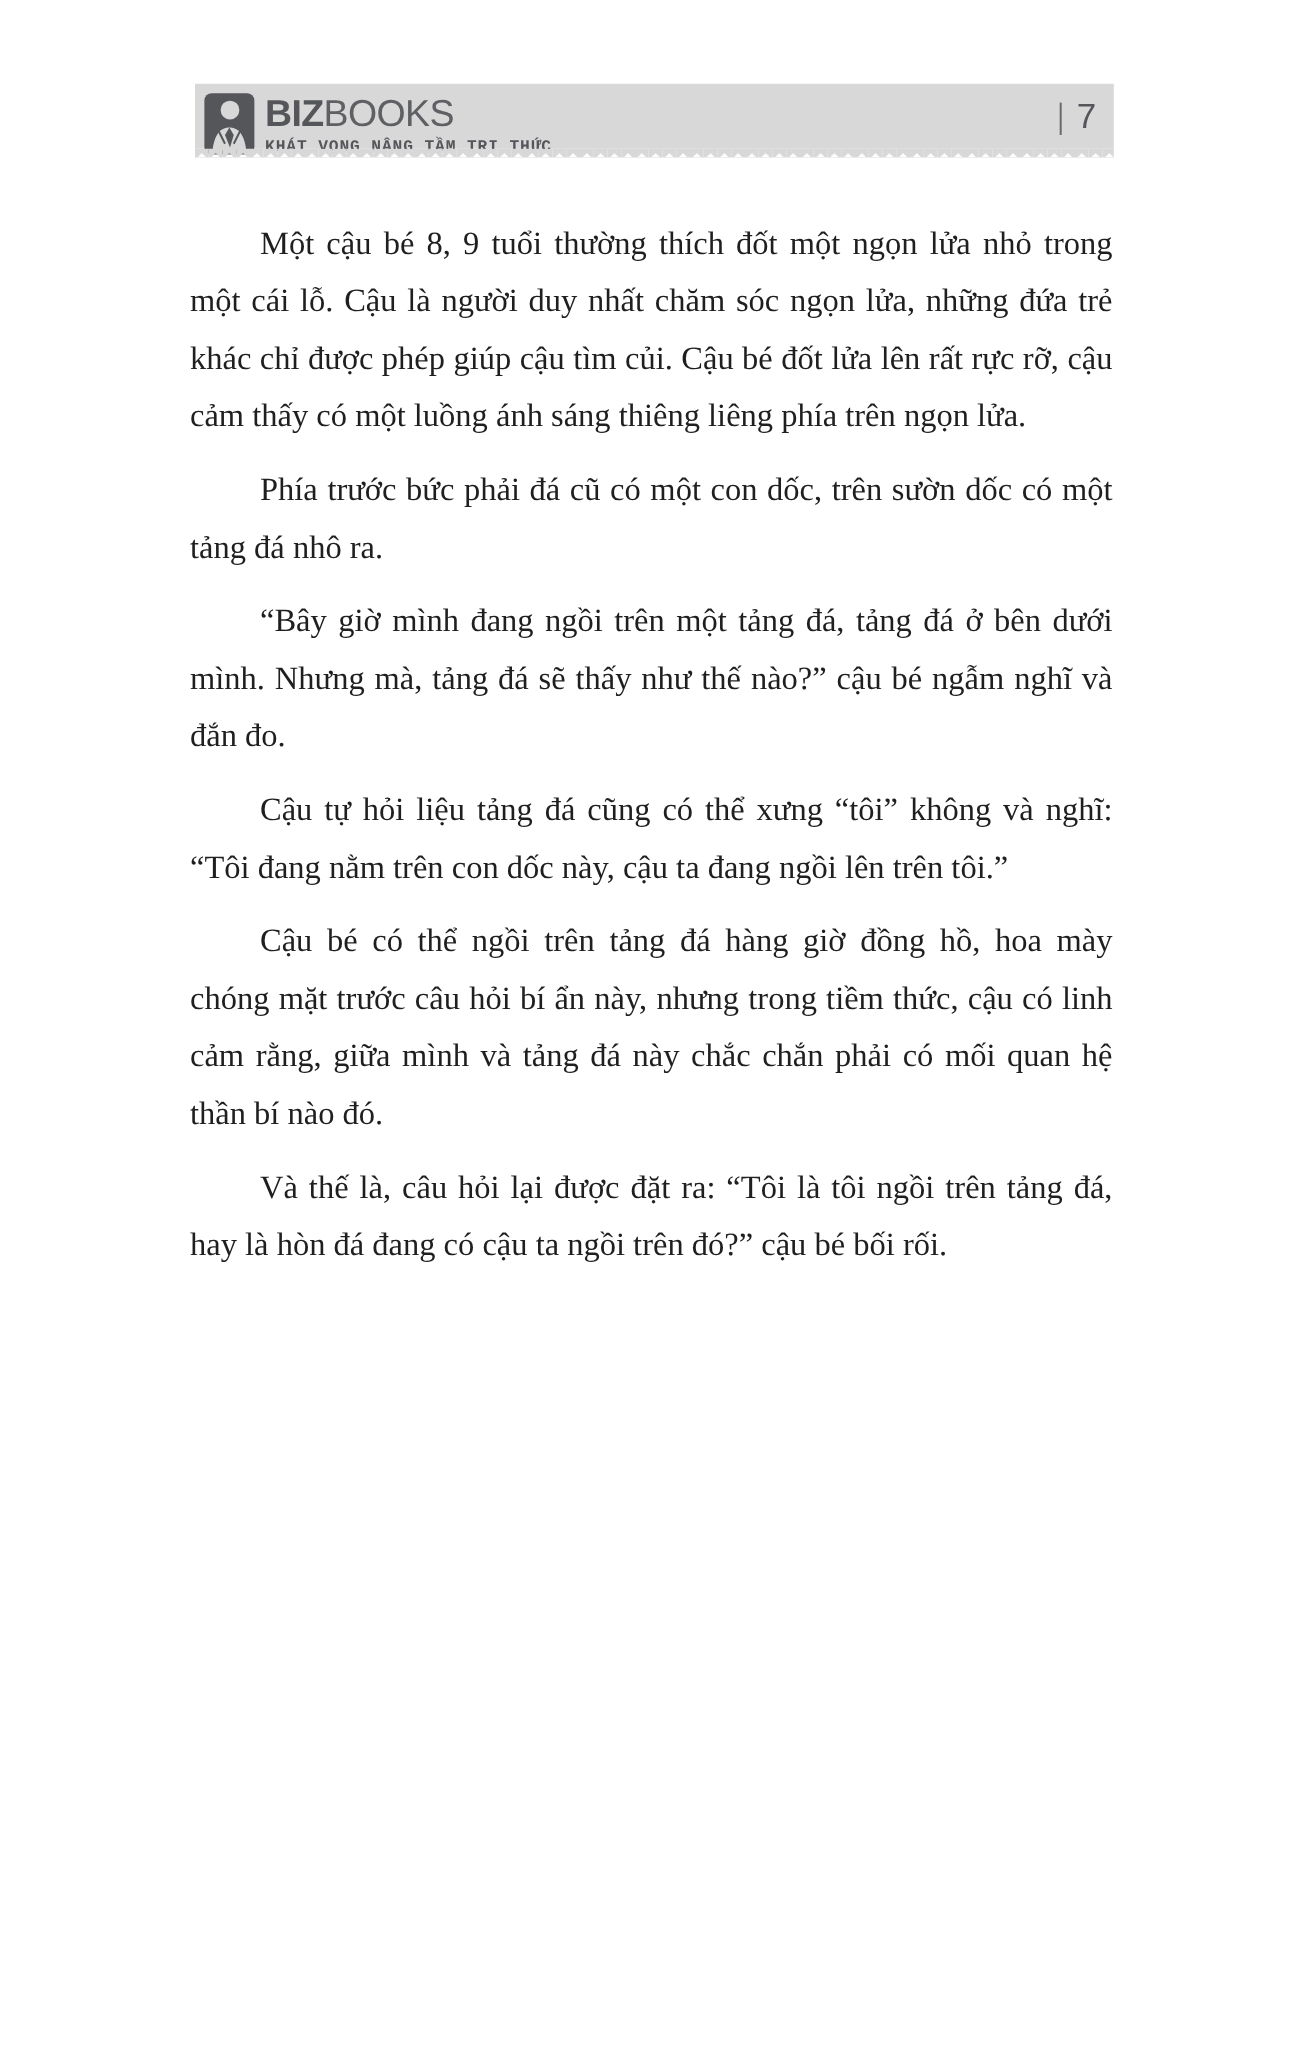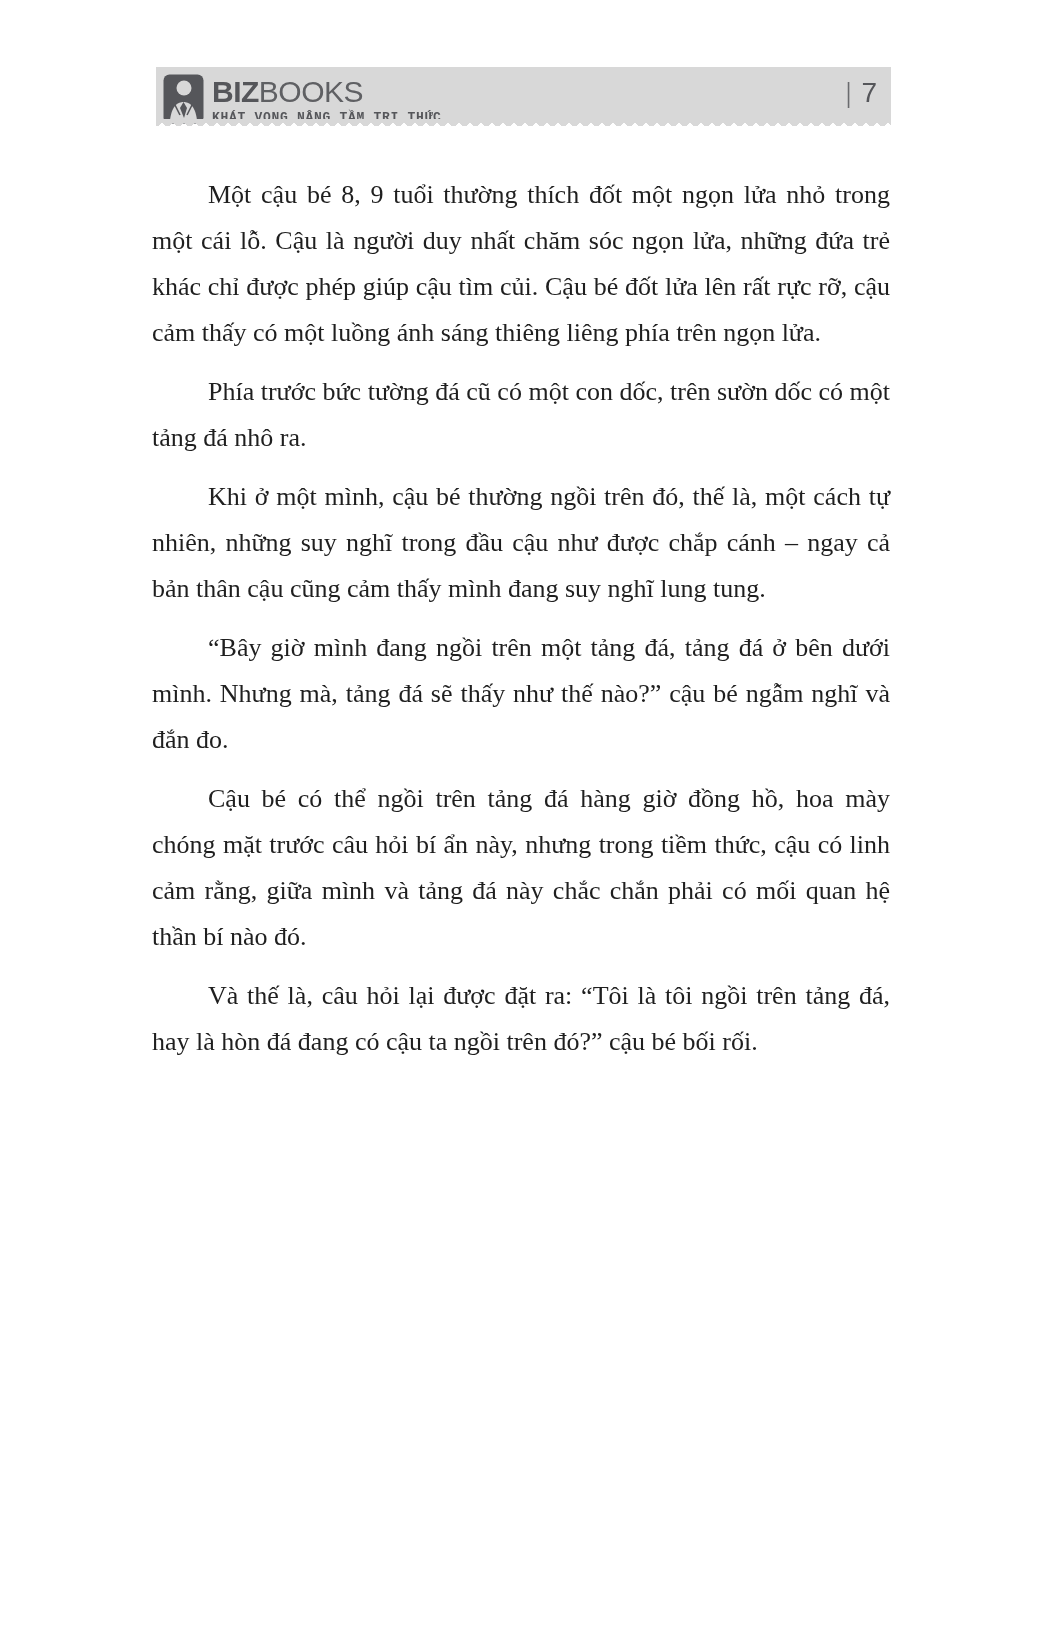--- a/index.html
+++ b/index.html
@@ -139,20 +139,20 @@
     <div class="page-num">
       <span class="sep">|</span>
       <span>7</span>
     </div>
 
     <div class="teeth"></div>
   </header>
 
   <main class="content">
     <p>Một cậu bé 8, 9 tuổi thường thích đốt một ngọn lửa nhỏ trong một cái lỗ. Cậu là người duy nhất chăm sóc ngọn lửa, những đứa trẻ khác chỉ được phép giúp cậu tìm củi. Cậu bé đốt lửa lên rất rực rỡ, cậu cảm thấy có một luồng ánh sáng thiêng liêng phía trên ngọn lửa.</p>
-    <p>Phía trước bức tường đá cũ có một con dốc, trên sườn dốc có một tảng đá nhô ra.</p>
-    <p>Khi ở một mình, cậu bé thường ngồi trên đó, thế là, một cách tự nhiên, những suy nghĩ trong đầu cậu như được chắp cánh – ngay cả bản thân cậu cũng cảm thấy mình đang suy nghĩ lung tung.</p>
+    <p>Phía trước bức phải đá cũ có một con dốc, trên sườn dốc có một tảng đá nhô ra.</p>
     <p>“Bây giờ mình đang ngồi trên một tảng đá, tảng đá ở bên dưới mình. Nhưng mà, tảng đá sẽ thấy như thế nào?” cậu bé ngẫm nghĩ và đắn đo.</p>
+    <p>Cậu tự hỏi liệu tảng đá cũng có thể xưng “tôi” không và nghĩ: “Tôi đang nằm trên con dốc này, cậu ta đang ngồi lên trên tôi.”</p>
     <p>Cậu bé có thể ngồi trên tảng đá hàng giờ đồng hồ, hoa mày chóng mặt trước câu hỏi bí ẩn này, nhưng trong tiềm thức, cậu có linh cảm rằng, giữa mình và tảng đá này chắc chắn phải có mối quan hệ thần bí nào đó.</p>
     <p>Và thế là, câu hỏi lại được đặt ra: “Tôi là tôi ngồi trên tảng đá, hay là hòn đá đang có cậu ta ngồi trên đó?” cậu bé bối rối.</p>
   </main>
 
 </div>
 
 </body></html>

